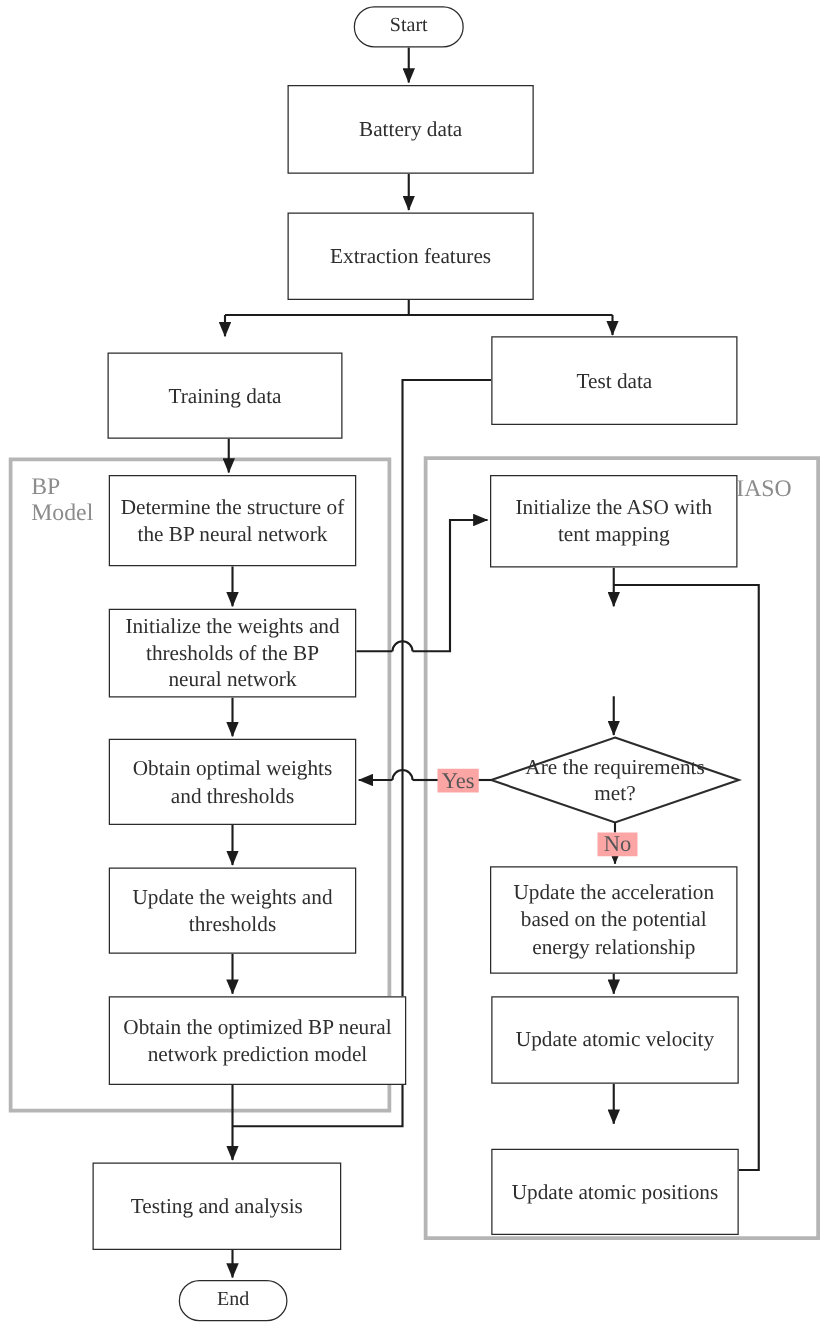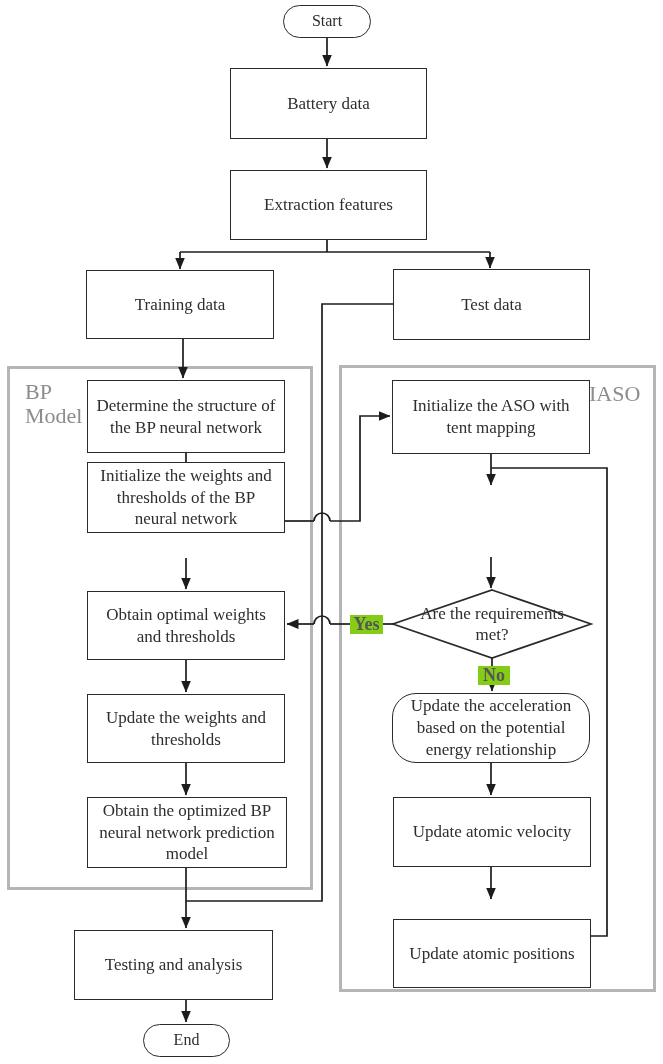--- a/index.html
+++ b/index.html
@@ -7,42 +7,42 @@
     position:relative;width:663px;height:1064px;overflow:hidden;
     background:var(--bg,#fff);
     font-family:"Liberation Serif","DejaVu Serif",serif;
   }
   .group{
     position:absolute;border:3px solid var(--group-border,#b5b5b5);
     background:transparent;box-sizing:border-box;z-index:1;
   }
   .group-label{
     position:absolute;color:var(--group-label,#8c8c8c);
-    font-size:22px;line-height:1.1;z-index:4;
+    font-size:19px;line-height:1.1;z-index:4;
   }
   svg.wires{position:absolute;left:0;top:0;z-index:2;pointer-events:none;}
   .wire{fill:none;stroke:var(--line,#1c1c1c);stroke-width:1.7;}
   #ah path{fill:var(--line,#1c1c1c);}
   .diamond-shape{fill:#ffffff;stroke:var(--box-border,#2b2b2b);stroke-width:1.7;}
   .box{
     position:absolute;box-sizing:border-box;background:#fff;
     border:1.6px solid var(--box-border,#2b2b2b);
     display:flex;align-items:center;justify-content:center;
     text-align:center;font-size:17px;line-height:1.28;
     color:var(--text,#2e2e2e);padding:2px 7px;z-index:3;
   }
   .oval{border-radius:17px;font-size:16px;padding:0;}
   .diamond-text{
     position:absolute;display:flex;align-items:center;justify-content:center;
     text-align:center;font-size:17px;line-height:1.25;
     color:var(--text,#2e2e2e);z-index:4;background:transparent;
   }
   .branch-label{
     position:absolute;text-align:center;font-size:18px;
-    color:var(--branch,#555555);background:#84cc16;line-height:1.05;z-index:4;font-weight:bold;
+    color:var(--branch,#555555);background:#fca5a5;line-height:1.05;z-index:4;
   }
 </style>
 </head>
 <body>
 
 <div class="canvas">
 
   <div class="group" style="left:7px;top:366px;width:306px;height:524px;"></div>
   <div class="group-label" style="left:25px;top:380px;width:64px;">BP Model</div>
 
@@ -95,44 +95,44 @@
     <path class="wire" d="M491,763 L491,795" marker-end="url(#ah)"></path>
     <path class="wire" d="M491,867 L491,899" marker-end="url(#ah)"></path>
   </svg>
 
   <div class="box oval" style="left:283px;top:5px;width:88px;height:33px;">Start</div>
 
   <div class="box" style="left:230px;top:68px;width:197px;height:71px;">Battery data</div>
 
   <div class="box" style="left:230px;top:170px;width:197px;height:70px;">Extraction features</div>
 
-  <div class="box" style="left:86px;top:270px;width:188px;height:69px;">Training data</div>
+  <div class="box" style="left:86px;top:282px;width:188px;height:69px;">Training data</div>
 
   <div class="box" style="left:393px;top:269px;width:197px;height:71px;">Test data</div>
 
   <div class="box" style="left:87px;top:380px;width:198px;height:73px;">Determine the structure of the BP neural network</div>
 
-  <div class="box" style="left:87px;top:462px;width:198px;height:71px;">Initialize the weights and thresholds of the BP neural network</div>
+  <div class="box" style="left:87px;top:487px;width:198px;height:71px;">Initialize the weights and thresholds of the BP neural network</div>
 
   <div class="box" style="left:87px;top:591px;width:198px;height:69px;">Obtain optimal weights and thresholds</div>
 
   <div class="box" style="left:87px;top:694px;width:198px;height:69px;">Update the weights and thresholds</div>
 
-  <div class="box" style="left:87px;top:797px;width:200px;height:71px;">Obtain the optimized BP neural network prediction model</div>
+  <div class="box" style="left:87px;top:797px;width:238px;height:71px;">Obtain the optimized BP neural network prediction model</div>
 
   <div class="box" style="left:74px;top:930px;width:199px;height:70px;">Testing and analysis</div>
 
   <div class="box oval" style="left:143px;top:1024px;width:87px;height:33px;">End</div>
 
   <div class="box" style="left:392px;top:380px;width:198px;height:74px;">Initialize the ASO with tent mapping</div>
 
 
   <div class="diamond-text" style="left:412px;top:599px;width:160px;height:50px;">Are the requirements met?</div>
 
-  <div class="box" style="left:392px;top:693px;width:198px;height:70px;border-radius:24px;">Update the acceleration based on the potential energy relationship</div>
+  <div class="box" style="left:392px;top:693px;width:198px;height:86px;">Update the acceleration based on the potential energy relationship</div>
 
   <div class="box" style="left:393px;top:797px;width:198px;height:70px;">Update atomic velocity</div>
 
   <div class="box" style="left:393px;top:901px;width:198px;height:69px;margin-top:18px;">Update atomic positions</div>
 
   <div class="branch-label" style="left:350px;top:615px;width:33px;">Yes</div>
   <div class="branch-label" style="left:478px;top:666px;width:32px;">No</div>
 
 </div>
 

